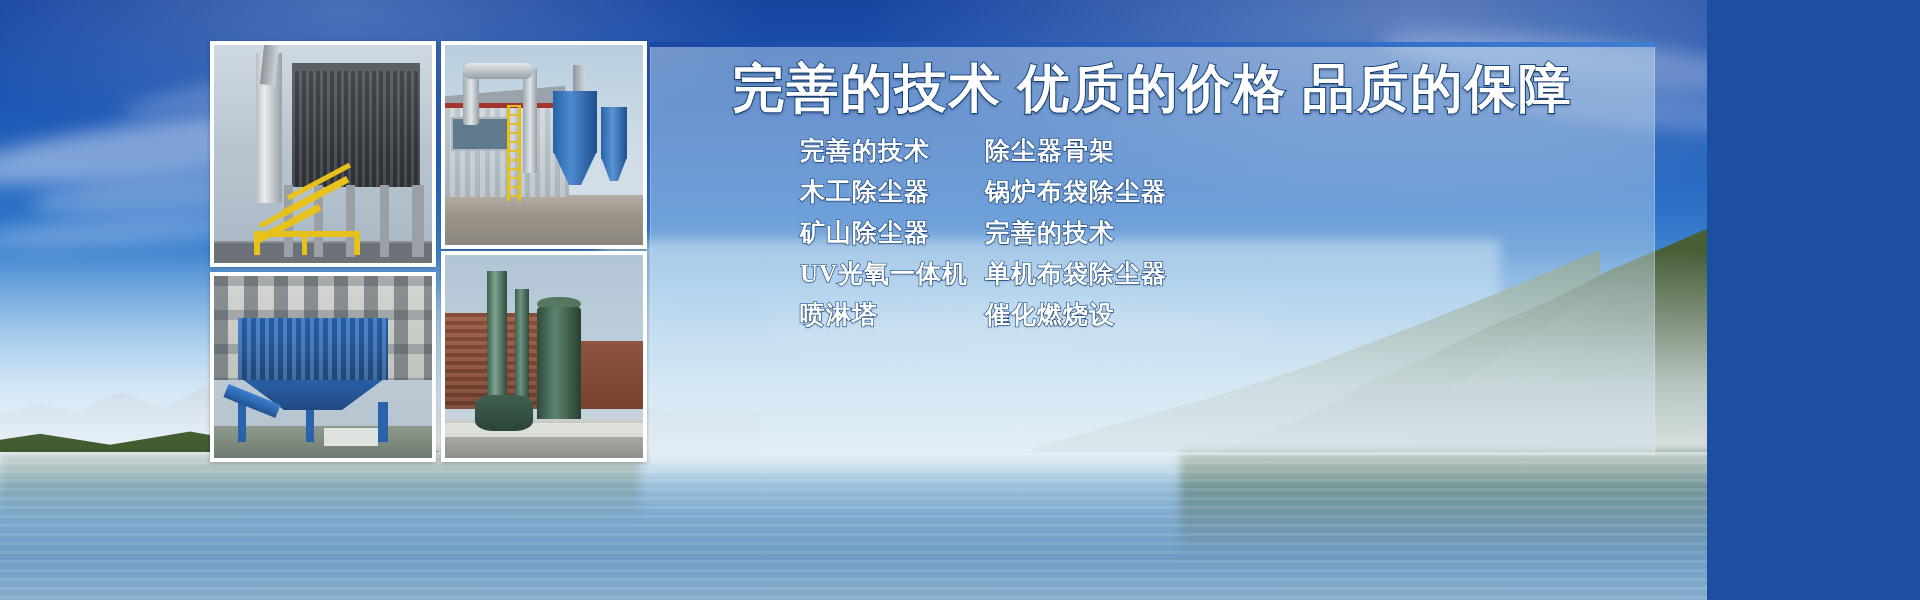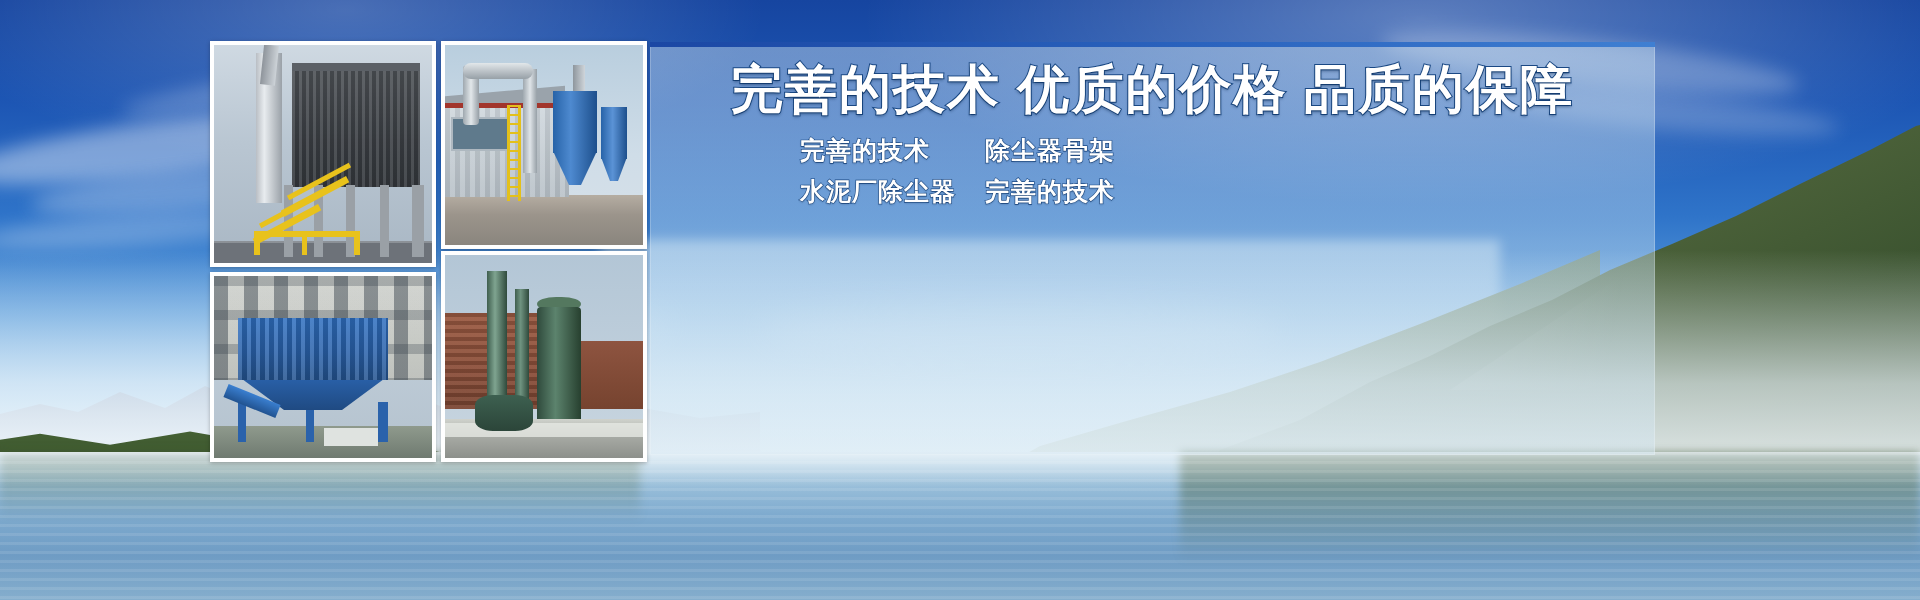--- a/index.html
+++ b/index.html
@@ -2,21 +2,21 @@
 <html><head>
 <meta charset="utf-8">
 <title>Banner</title>
 <style>
   html,body{margin:0;padding:0;}
   body{
     width:1920px;height:600px;overflow:hidden;
     font-family:"Liberation Sans","DejaVu Sans",sans-serif;
     background:#1c4fa1;
   }
-  #stage{position:relative;width:1920px;height:600px;overflow:hidden;}
+  #stage{position:relative;width:1707px;height:600px;overflow:hidden;font-family:Liberation Serif, serif;}
 
   
   .bg{position:absolute;inset:0;}
   .sky{
     position:absolute;left:0;top:0;width:1920px;height:470px;
     background:
       radial-gradient(900px 300px at 74% 4%,  rgba(255,255,255,.30), rgba(255,255,255,0) 62%),
       radial-gradient(700px 260px at 18% 2%,  rgba(255,255,255,.22), rgba(255,255,255,0) 60%),
       linear-gradient(180deg,#1645a0 0%,#1d56b4 22%,#2f74c9 46%,#5fa0dc 68%,#9cc8ea 86%,#c3ddf0 100%);
   }
@@ -310,18 +310,30 @@
   <div class="panel-accent"></div>
 
   <div class="headline">完善的技术  优质的价格  品质的保障</div>
 
   <div class="prodlist">
     <div class="prow">
       <span class="pcol-a">完善的技术</span>
       <span class="pcol-b">除尘器骨架</span>
     </div>
     <div class="prow">
-      <span class="pcol-a">水泥厂除尘器</span>
+      <span class="pcol-a">木工除尘器</span>
+      <span class="pcol-b">锅炉布袋除尘器</span>
+    </div>
+    <div class="prow">
+      <span class="pcol-a">矿山除尘器</span>
       <span class="pcol-b">完善的技术</span>
     </div>
+    <div class="prow">
+      <span class="pcol-a">UV光氧一体机</span>
+      <span class="pcol-b">单机布袋除尘器</span>
+    </div>
+    <div class="prow">
+      <span class="pcol-a">喷淋塔</span>
+      <span class="pcol-b">催化燃烧设</span>
+    </div>
   </div>
 
 </div>
 
 </body></html>

